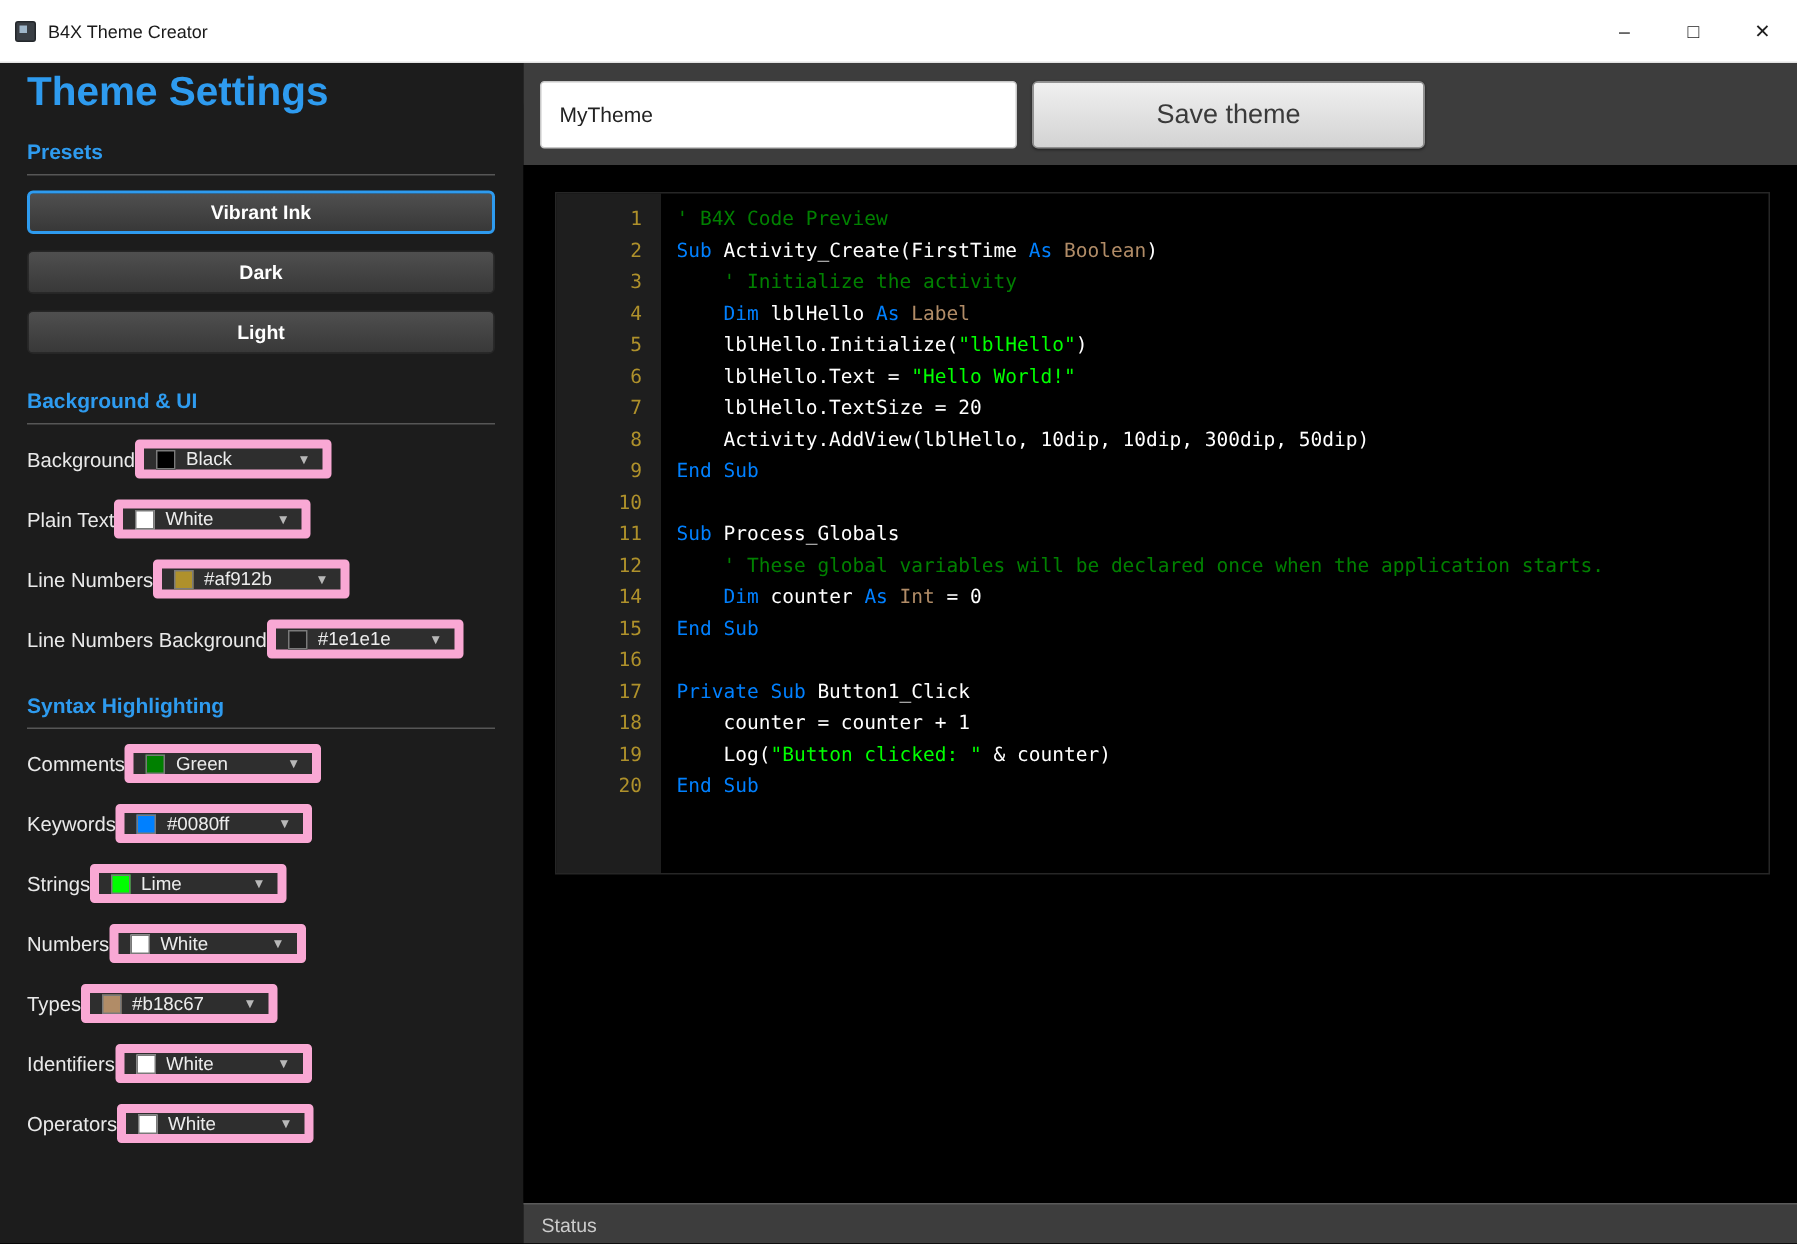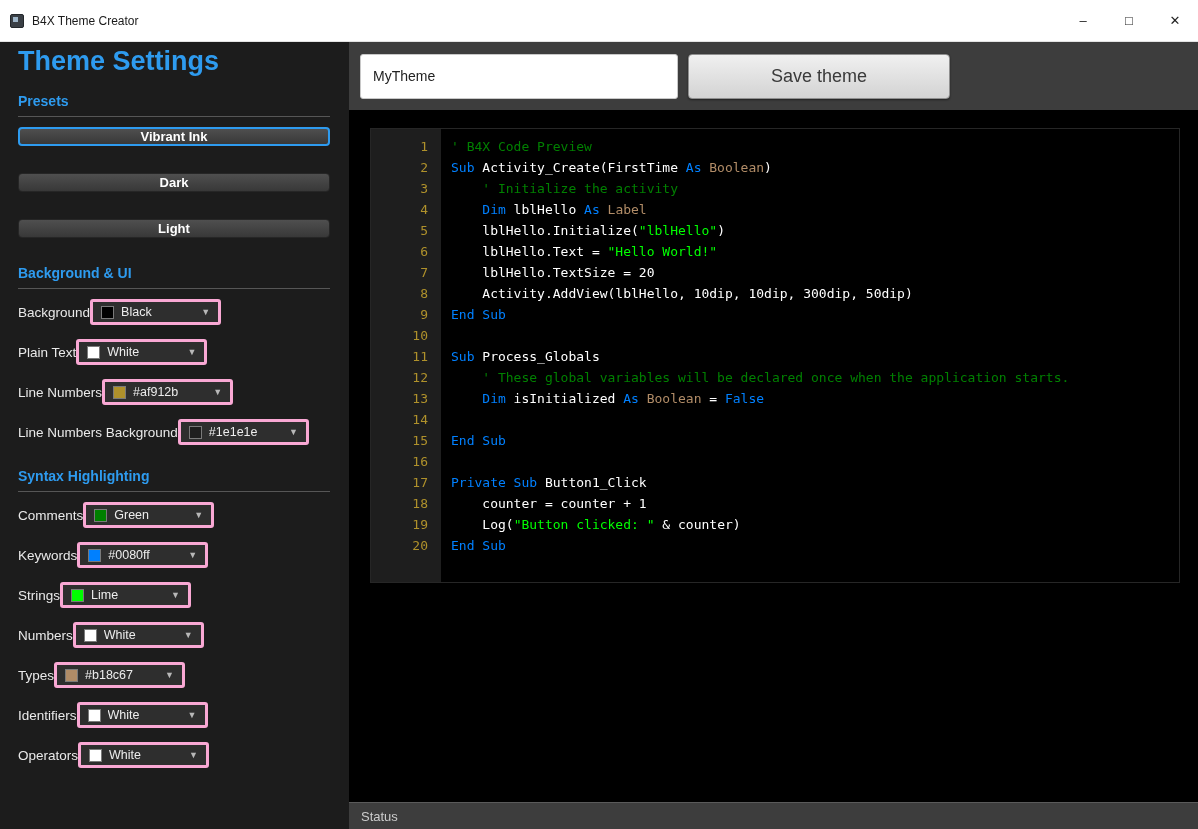--- a/index.html
+++ b/index.html
@@ -23,31 +23,31 @@
   
   .content { flex:1; display:flex; min-height:0; }
 
   
   .sidebar { width:349px; flex-shrink:0; background:#1c1c1c; padding:0 19px 0 18px; overflow:hidden; }
   .sidebar h1 { color:var(--accent); font-size:27px; font-weight:bold; margin:4px 0 16px; }
   .section-label { color:var(--accent); font-size:14px; font-weight:bold;
                    padding-bottom:7px; border-bottom:1px solid #565656; margin-bottom:10px; }
   .sec-space { margin-top:23px; }
 
-  .preset-btn { display:block; width:100%; height:19px; margin-bottom:27px;
+  .preset-btn { display:block; width:100%; height:29px; margin-bottom:11px;
                 background:linear-gradient(#4f4f4f,#383838); border:1px solid #262626;
                 border-radius:4px; color:#ffffff; font-size:13px; font-weight:bold;
                 cursor:pointer; font-family:inherit; }
   .preset-btn.selected { border:2px solid var(--accent); }
 
   .row { display:flex; align-items:center; justify-content:flex-start;
          height:26px; margin-bottom:14px; }
   .row-label { color:#e9e9e9; font-size:13.5px; white-space:nowrap; }
   .dropdown { width:131px; height:26px; flex-shrink:0; background:#2e2e2e;
-              border:3px solid #f9a8d4; border-radius:3px; display:flex; align-items:center;
+              border:6px solid #f9a8d4; border-radius:3px; display:flex; align-items:center;
               gap:7px; padding:0 8px; cursor:pointer; }
   .swatch { width:13px; height:13px; border:1px solid #7a7a7a; flex-shrink:0; }
   .dd-value { flex:1; color:#ededed; font-size:12.5px; white-space:nowrap; overflow:hidden; }
   .chev { color:#b8b8b8; font-size:9px; flex-shrink:0; }
 
   
   .main { flex:1; display:flex; flex-direction:column; background:#000; min-width:0;border-radius:31px; }
   .toolbar { height:68px; background:#3d3d3d; display:flex; align-items:center;
              padding:0 11px; gap:10px; flex-shrink:0; }
   .theme-name { width:318px; height:45px; border:1px solid #c8c8c8; border-radius:3px;
@@ -213,22 +213,21 @@
             <div class="line"><span class="ln">3</span><span class="code"><span class="tok-c">    ' Initialize the activity</span></span></div>
             <div class="line"><span class="ln">4</span><span class="code"><span class="tok-p">    </span><span class="tok-k">Dim</span><span class="tok-p"> lblHello </span><span class="tok-k">As</span><span class="tok-p"> </span><span class="tok-t">Label</span></span></div>
             <div class="line"><span class="ln">5</span><span class="code"><span class="tok-p">    lblHello.Initialize(</span><span class="tok-s">"lblHello"</span><span class="tok-p">)</span></span></div>
             <div class="line"><span class="ln">6</span><span class="code"><span class="tok-p">    lblHello.Text = </span><span class="tok-s">"Hello World!"</span></span></div>
             <div class="line"><span class="ln">7</span><span class="code"><span class="tok-p">    lblHello.TextSize = </span><span class="tok-n">20</span></span></div>
             <div class="line"><span class="ln">8</span><span class="code"><span class="tok-p">    Activity.AddView(lblHello, 10dip, 10dip, 300dip, 50dip)</span></span></div>
             <div class="line"><span class="ln">9</span><span class="code"><span class="tok-k">End Sub</span></span></div>
             <div class="line"><span class="ln">10</span><span class="code"></span></div>
             <div class="line"><span class="ln">11</span><span class="code"><span class="tok-k">Sub</span><span class="tok-p"> Process_Globals</span></span></div>
             <div class="line"><span class="ln">12</span><span class="code"><span class="tok-c">    ' These global variables will be declared once when the application starts.</span></span></div>
-            <div class="line"><span class="ln">13</span><span class="code"><span class="tok-p">    </span><span class="tok-k">Dim</span><span class="tok-p"> isInitialized </span><span class="tok-k">As</span><span class="tok-p"> </span><span class="tok-t">Boolean</span><span class="tok-p"> = </span><span class="tok-k">False</span></span></div>
-            <div class="line"><span class="ln">14</span></div>
+            <div class="line"><span class="ln">14</span><span class="code"><span class="tok-p">    </span><span class="tok-k">Dim</span><span class="tok-p"> counter </span><span class="tok-k">As</span><span class="tok-p"> </span><span class="tok-t">Int</span><span class="tok-p"> = </span><span class="tok-n">0</span></span></div>
             <div class="line"><span class="ln">15</span><span class="code"><span class="tok-k">End Sub</span></span></div>
             <div class="line"><span class="ln">16</span><span class="code"></span></div>
             <div class="line"><span class="ln">17</span><span class="code"><span class="tok-k">Private Sub</span><span class="tok-p"> Button1_Click</span></span></div>
             <div class="line"><span class="ln">18</span><span class="code"><span class="tok-p">    counter = counter + 1</span></span></div>
             <div class="line"><span class="ln">19</span><span class="code"><span class="tok-p">    Log(</span><span class="tok-s">"Button clicked: "</span><span class="tok-p"> &amp; counter)</span></span></div>
             <div class="line"><span class="ln">20</span><span class="code"><span class="tok-k">End Sub</span></span></div>
           </div>
       </div>
 
       <div class="statusbar">

